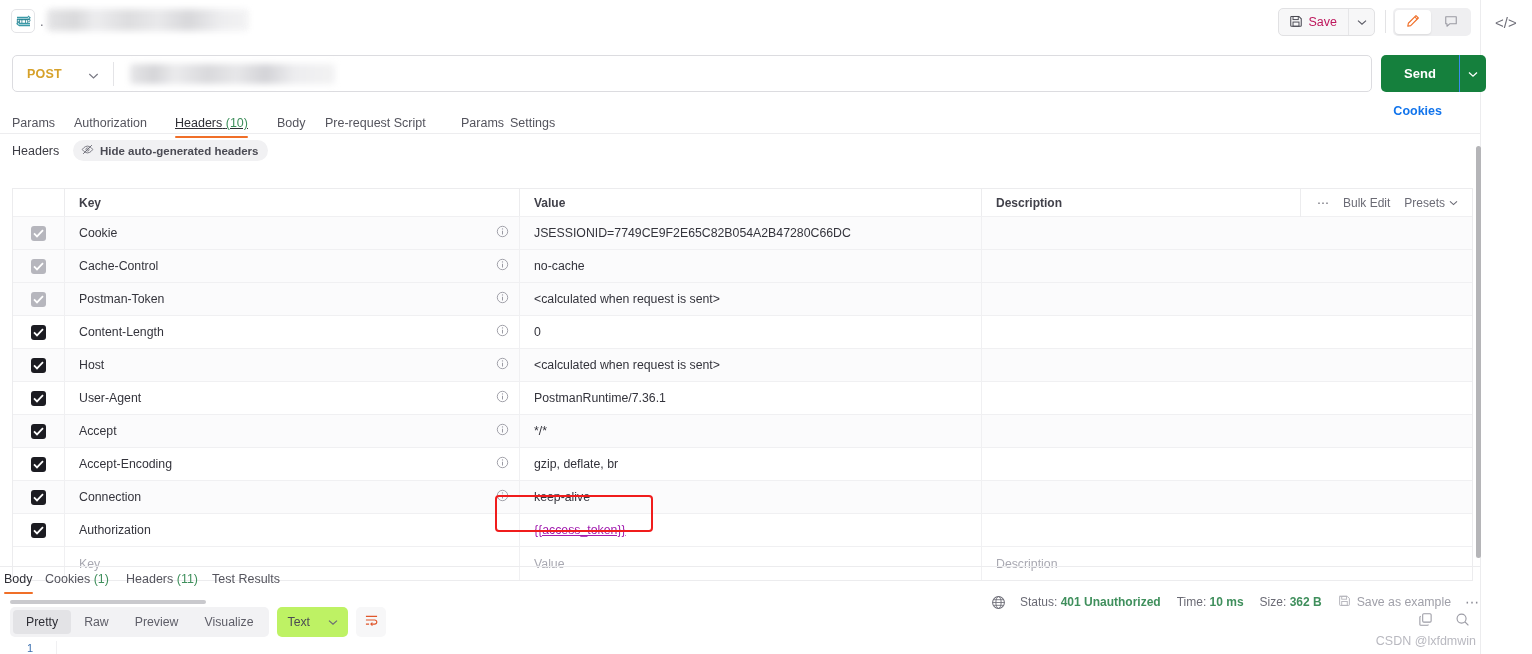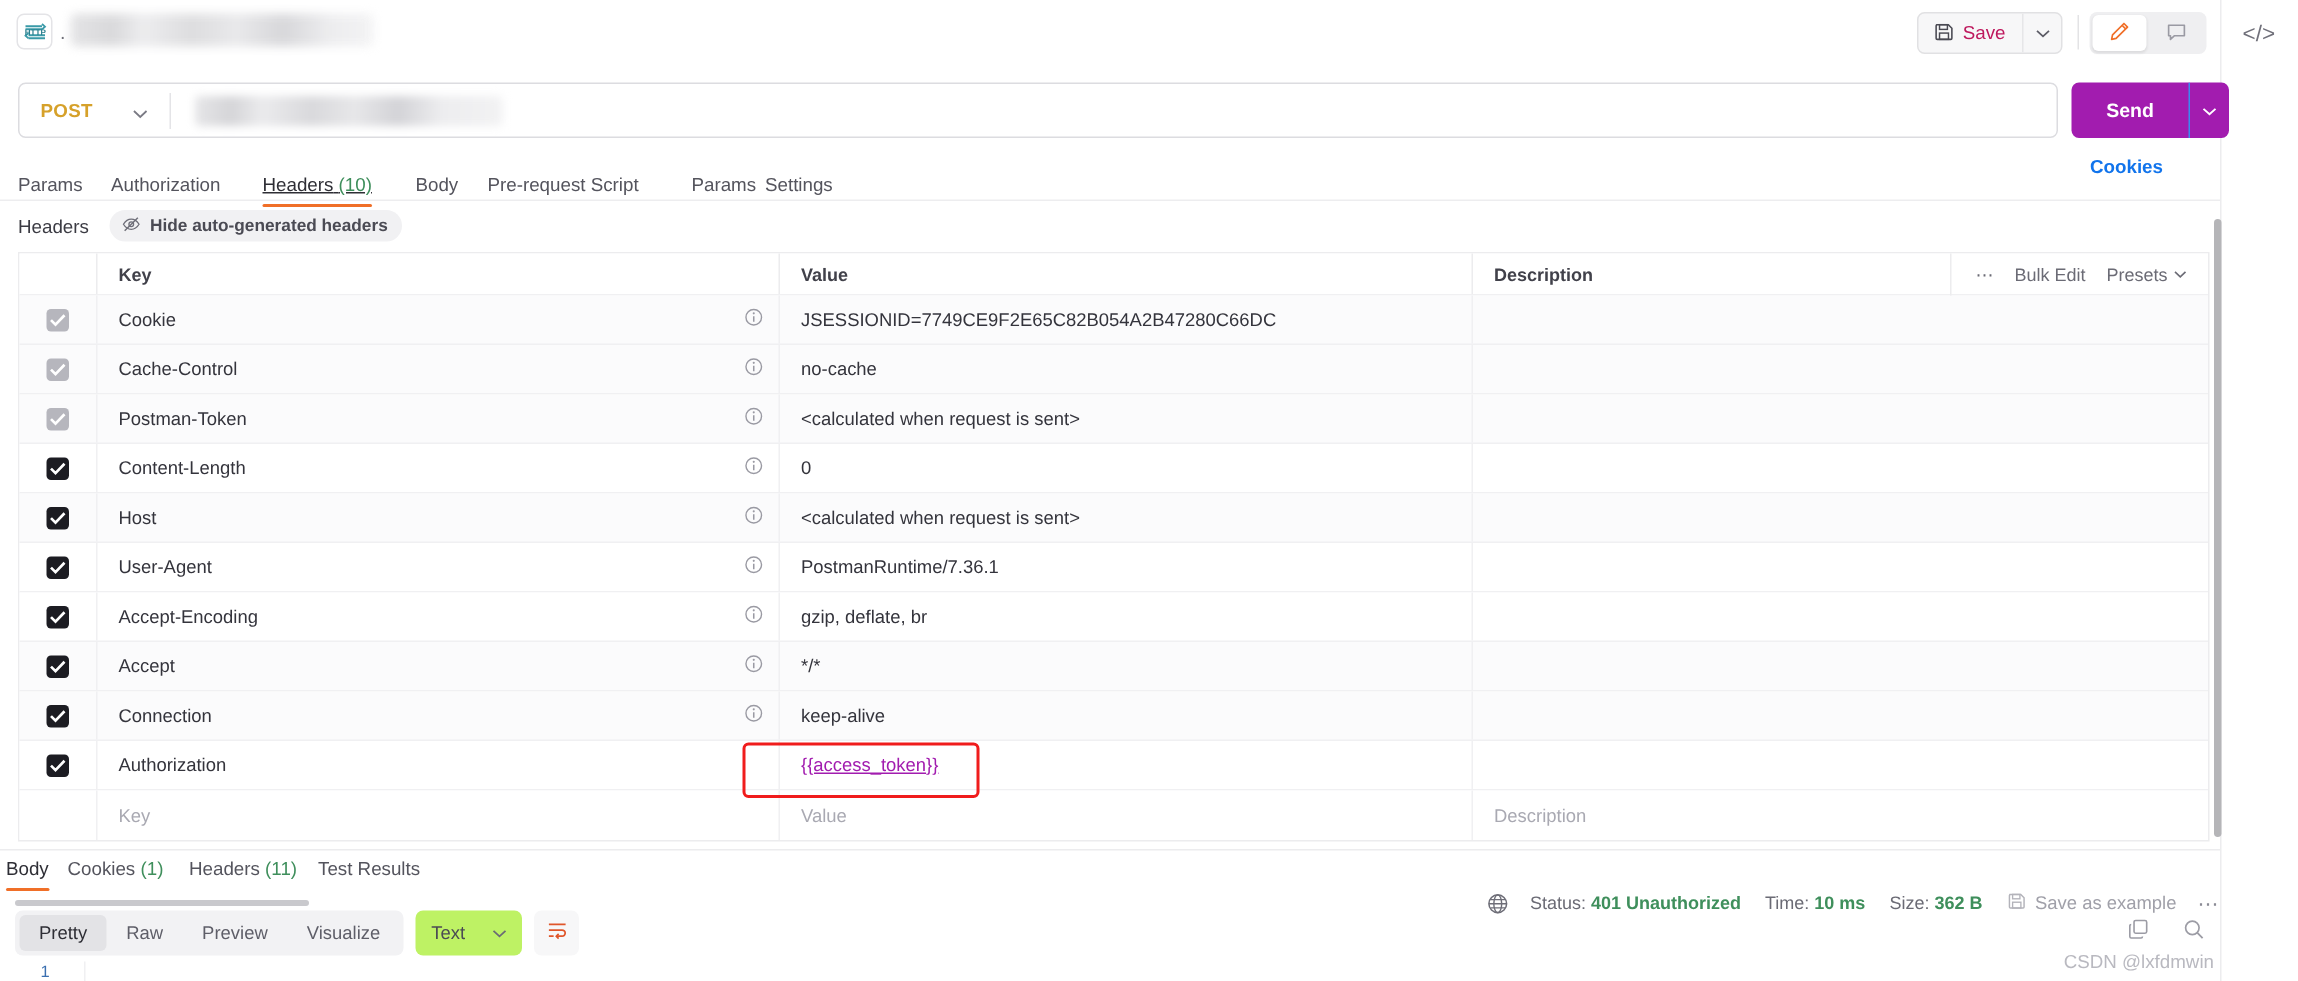--- a/index.html
+++ b/index.html
@@ -60,21 +60,21 @@
   .method .mname { font-size:12.5px; font-weight:700; color:#d6a12a; letter-spacing:.2px; }
   .method .mcaret { position:absolute; right:14px; top:13px; }
   .method-sep { width:1px; height:24px; background:#e4e4e7; }
   .url-blur {
     margin-left:16px; width:205px; height:20px;
     background: linear-gradient(93deg,#e6e6e8 0%,#d5d5d8 12%,#ebebed 22%,#d9d9dc 38%,#e7e7e9 52%,#d3d3d7 66%,#ededef 80%,#f2f2f3 100%);
     filter: blur(3px); border-radius:3px;
   }
   .send-group {
     position:absolute; left:1381px; top:11px; height:37px; display:flex;
-    background:#a21caf; border-radius:5px; overflow:hidden; color:#fff;
+    background:#15803d; border-radius:5px; overflow:hidden; color:#fff;
   }
   .send-main { display:flex; align-items:center; justify-content:center; width:78px; font-size:13px; font-weight:700; cursor:pointer; }
   .send-caret { width:27px; display:flex; align-items:center; justify-content:center; border-left:1px solid #3a8bf0; cursor:pointer; }
 
   
   .reqtabs { position:absolute; left:0; top:104px; width:1480px; height:30px; }
   .rt { position:absolute; top:12px; font-size:12.5px; color:#54545d; cursor:pointer; padding-bottom:8px; white-space:nowrap;text-align:center; }
   .rt.active { color:#2e2e35; }
   .rt.active::after { content:""; position:absolute; left:0; right:0; bottom:0; height:2px; background:#f06f28; border-radius:1px; }
   .rt .cnt { color:#3f8f5c; }
@@ -84,21 +84,21 @@
   
   .hdr-tools { position:absolute; left:0; top:140px; width:1480px; height:24px; }
   .hdr-label { position:absolute; left:12px; top:4px; font-size:12.5px; color:#3b3b43; }
   .hide-auto {
     position:absolute; left:73px; top:0; height:21px; display:flex; align-items:center; gap:6px;
     padding:0 10px 0 8px; background:#f1f1f3; border-radius:11px; cursor:pointer;
   }
   .hide-auto .lbl { font-size:11.5px; color:#4b4b54; font-weight:600; }
 
   
-  .table { position:absolute; left:12px; top:168px; width:1461px; border:1px solid #ececee; border-top:1px solid #ececee; }
+  .table { position:absolute; left:12px; top:188px; width:1461px; border:1px solid #ececee; border-top:1px solid #ececee; }
   .trow { display:flex; height:33px; border-bottom:1px solid #f0f0f2; background:#fff; }
   .trow:last-child { border-bottom:none; }
   .trow.head { height:28px; background:#fff; }
   .trow.stripe { background:#fbfbfc; }
   .c-check { width:52px; display:flex; align-items:center; justify-content:center; border-right:1px solid #f0f0f2; }
   .trow.head .c-check { border-right:1px solid #ececee; }
   .c-key { width:455px; display:flex; align-items:center; padding-left:14px; position:relative; border-right:1px solid #f0f0f2; }
   .trow.head .c-key { border-right:1px solid #ececee; }
   .c-val { width:462px; display:flex; align-items:center; padding-left:14px; border-right:1px solid #f0f0f2; }
   .trow.head .c-val { border-right:1px solid #ececee; }
@@ -428,62 +428,62 @@
             </svg></span>
       </div>
       <div class="c-val">
           <span class="valtxt">PostmanRuntime/7.36.1</span>
         </div>
       <div class="c-desc">
           <span class="valtxt"></span>
         </div>
     </div>
 
+    <div class="trow stripe">
+      <div class="c-check">
+        <span class="cb on">
+            <svg width="11" height="9" viewBox="0 0 11 9">
+              <path d="M1 4.4 4 7.4 10 1.2" stroke="#fff" stroke-width="1.8" fill="none"></path>
+            </svg>
+          </span>
+      </div>
+      <div class="c-key">
+        <span class="keytxt">Accept</span>
+        <span class="info-i"><svg width="13" height="13" viewBox="0 0 14 14">
+              <circle cx="7" cy="7" r="5.6" fill="none" stroke="#9a9aa3" stroke-width="1"></circle>
+              <path d="M7 6.2v4" stroke="#9a9aa3" stroke-width="1.1"></path>
+              <circle cx="7" cy="4.2" r=".75" fill="#9a9aa3"></circle>
+            </svg></span>
+      </div>
+      <div class="c-val">
+          <span class="valtxt">*/*</span>
+        </div>
+      <div class="c-desc">
+          <span class="valtxt"></span>
+        </div>
+    </div>
+
     <div class="trow">
       <div class="c-check">
         <span class="cb on">
             <svg width="11" height="9" viewBox="0 0 11 9">
               <path d="M1 4.4 4 7.4 10 1.2" stroke="#fff" stroke-width="1.8" fill="none"></path>
             </svg>
           </span>
       </div>
       <div class="c-key">
         <span class="keytxt">Accept-Encoding</span>
         <span class="info-i"><svg width="13" height="13" viewBox="0 0 14 14">
               <circle cx="7" cy="7" r="5.6" fill="none" stroke="#9a9aa3" stroke-width="1"></circle>
               <path d="M7 6.2v4" stroke="#9a9aa3" stroke-width="1.1"></path>
               <circle cx="7" cy="4.2" r=".75" fill="#9a9aa3"></circle>
             </svg></span>
       </div>
       <div class="c-val">
           <span class="valtxt">gzip, deflate, br</span>
-        </div>
-      <div class="c-desc">
-          <span class="valtxt"></span>
-        </div>
-    </div>
-
-    <div class="trow stripe">
-      <div class="c-check">
-        <span class="cb on">
-            <svg width="11" height="9" viewBox="0 0 11 9">
-              <path d="M1 4.4 4 7.4 10 1.2" stroke="#fff" stroke-width="1.8" fill="none"></path>
-            </svg>
-          </span>
-      </div>
-      <div class="c-key">
-        <span class="keytxt">Accept</span>
-        <span class="info-i"><svg width="13" height="13" viewBox="0 0 14 14">
-              <circle cx="7" cy="7" r="5.6" fill="none" stroke="#9a9aa3" stroke-width="1"></circle>
-              <path d="M7 6.2v4" stroke="#9a9aa3" stroke-width="1.1"></path>
-              <circle cx="7" cy="4.2" r=".75" fill="#9a9aa3"></circle>
-            </svg></span>
-      </div>
-      <div class="c-val">
-          <span class="valtxt">*/*</span>
         </div>
       <div class="c-desc">
           <span class="valtxt"></span>
         </div>
     </div>
 
     <div class="trow stripe">
       <div class="c-check">
         <span class="cb on">
             <svg width="11" height="9" viewBox="0 0 11 9">

